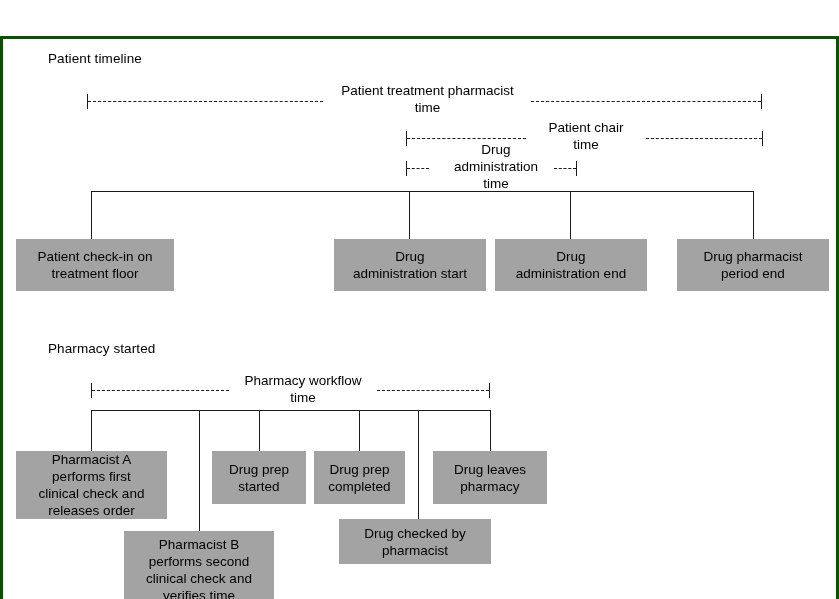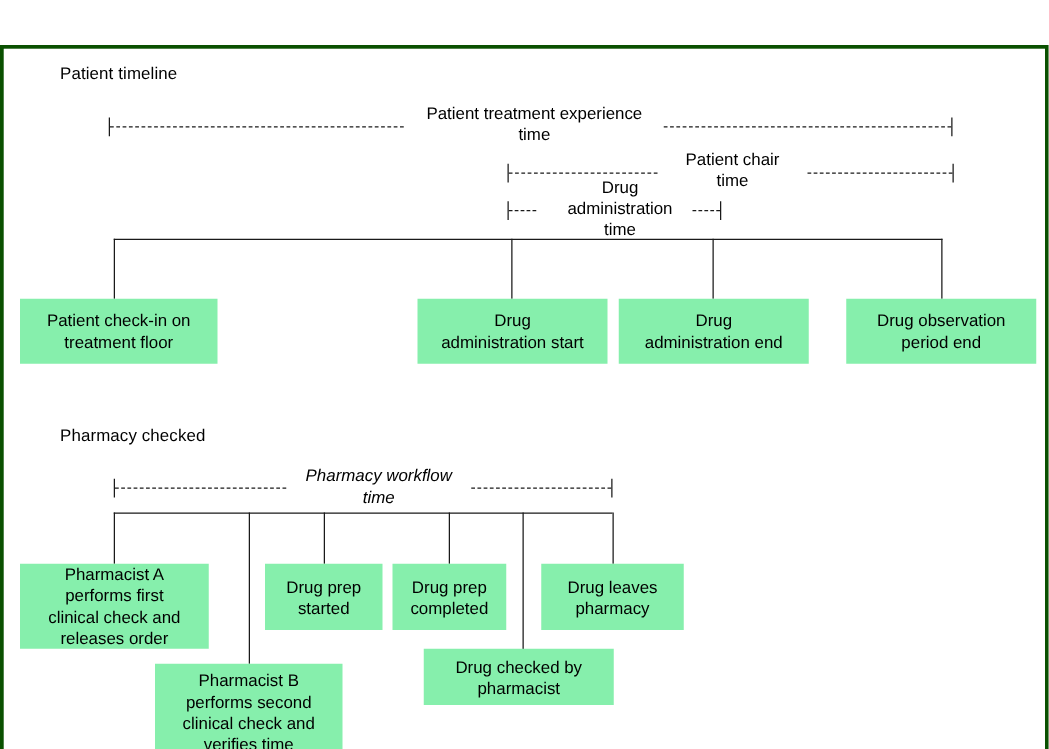--- a/index.html
+++ b/index.html
@@ -84,21 +84,21 @@
   }
   .vline {
     position: absolute;
     width: 0;
     border-left: 1.6px solid #1a1a1a;
   }
 
   
   .ebox {
     position: absolute;
-    background: #86efac;
+    background: #a3a3a3;
     color: #000000;
     font-size: 13.5px;
     line-height: 17px;
     text-align: center;
     display: flex;
     align-items: center;
     justify-content: center;
     padding: 0 4px;
     box-sizing: border-box;
     white-space: pre-line;
@@ -113,21 +113,21 @@
     <div class="section-title" style="left:45px; top:12px;">Patient timeline</div>
 
     <div class="bracket-row" style="left:84px; top:52px; width:236px;">
       <span class="tick"></span>
       <span class="dashes"></span>
     </div>
     <div class="bracket-row" style="left:528px; top:52px; width:231px;">
       <span class="dashes"></span>
       <span class="tick"></span>
     </div>
-    <div class="bracket-label" style="left:322px; top:43px; width:205px;">Patient treatment experience
+    <div class="bracket-label" style="left:322px; top:43px; width:205px;">Patient treatment pharmacist
 time</div>
 
     <div class="bracket-row" style="left:403px; top:89px; width:120px;">
       <span class="tick"></span>
       <span class="dashes"></span>
     </div>
     <div class="bracket-row" style="left:643px; top:89px; width:117px;">
       <span class="dashes"></span>
       <span class="tick"></span>
     </div>
@@ -151,34 +151,34 @@
     <div class="vline" style="left:406px; top:152px; height:48px;"></div>
     <div class="vline" style="left:567px; top:152px; height:48px;"></div>
     <div class="vline" style="left:750px; top:152px; height:48px;"></div>
 
     <div class="ebox" style="left:13px; top:200px; width:158px; height:52px;">Patient check-in on
 treatment floor</div>
     <div class="ebox" style="left:331px; top:200px; width:152px; height:52px;">Drug
 administration start</div>
     <div class="ebox" style="left:492px; top:200px; width:152px; height:52px;">Drug
 administration end</div>
-    <div class="ebox" style="left:674px; top:200px; width:152px; height:52px;">Drug observation
+    <div class="ebox" style="left:674px; top:200px; width:152px; height:52px;">Drug pharmacist
 period end</div>
 
-    <div class="section-title" style="left:45px; top:302px;">Pharmacy checked</div>
+    <div class="section-title" style="left:45px; top:302px;">Pharmacy started</div>
 
     <div class="bracket-row" style="left:88px; top:341px; width:138px;">
       <span class="tick"></span>
       <span class="dashes"></span>
     </div>
     <div class="bracket-row" style="left:374px; top:341px; width:113px;">
       <span class="dashes"></span>
       <span class="tick"></span>
     </div>
-    <div class="bracket-label" style="left:226px; top:333px; width:148px;font-style:italic;">Pharmacy workflow
+    <div class="bracket-label" style="left:226px; top:333px; width:148px;">Pharmacy workflow
 time</div>
 
     <div class="hline" style="left:88px; top:371px; width:399px;"></div>
     <div class="vline" style="left:88px; top:371px; height:41px;"></div>
     <div class="vline" style="left:196px; top:371px; height:121px;"></div>
     <div class="vline" style="left:256px; top:371px; height:41px;"></div>
     <div class="vline" style="left:356px; top:371px; height:41px;"></div>
     <div class="vline" style="left:415px; top:371px; height:121px;"></div>
     <div class="vline" style="left:487px; top:371px; height:41px;"></div>
 

